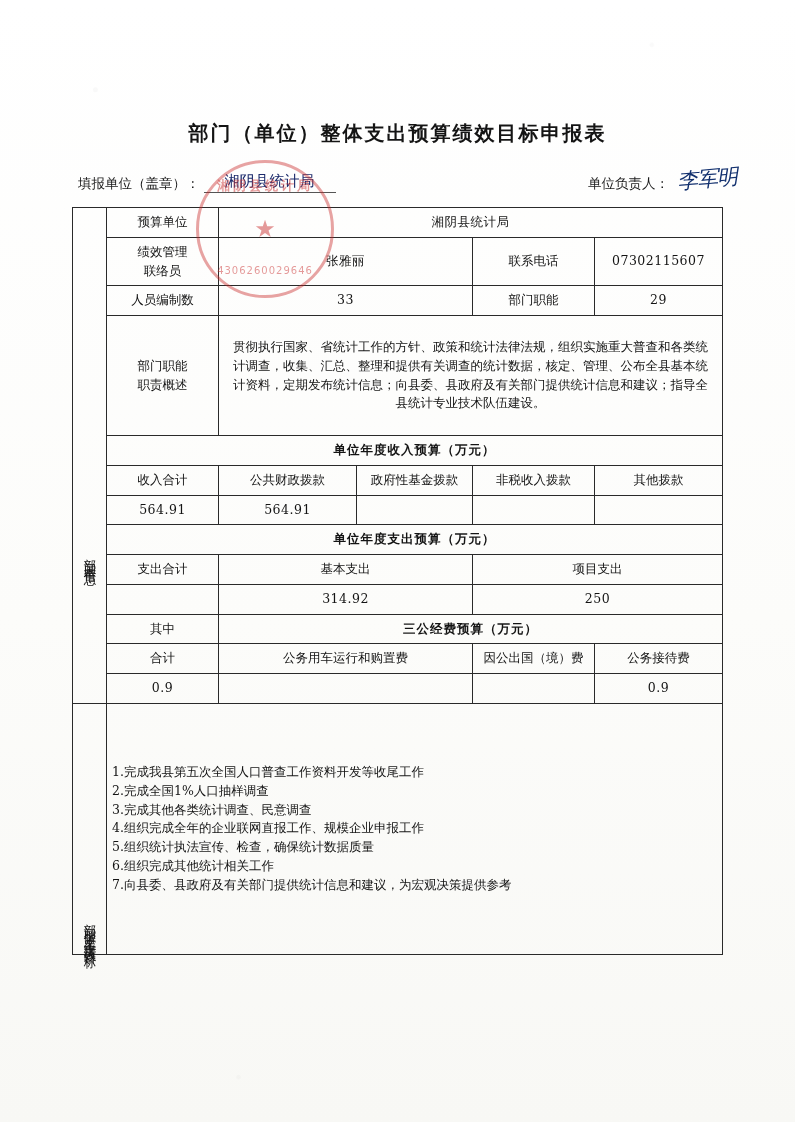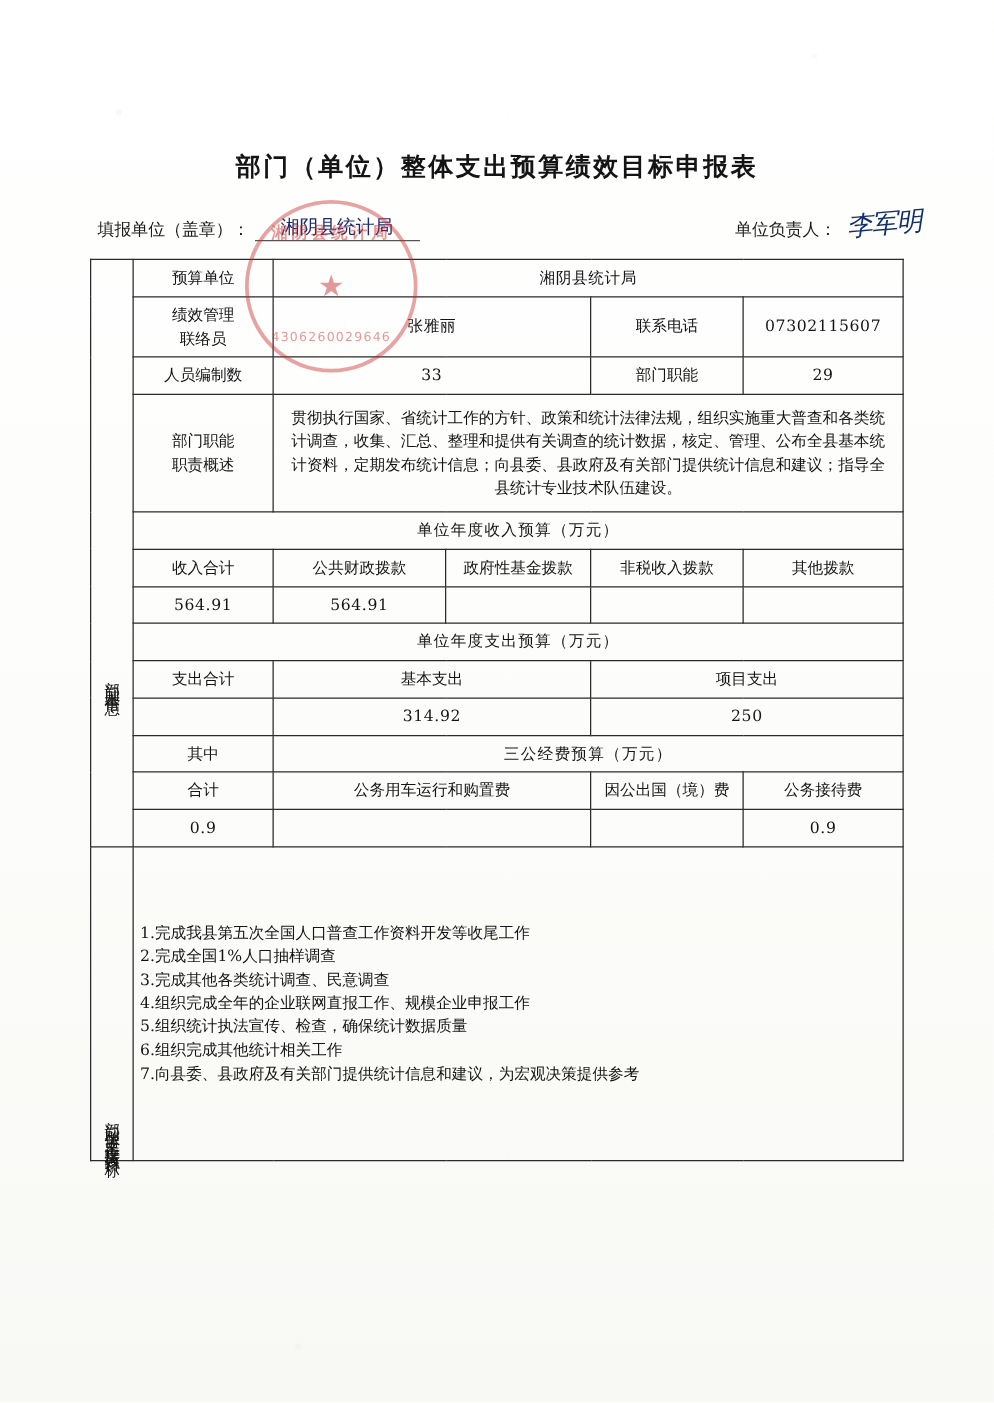--- a/index.html
+++ b/index.html
@@ -128,25 +128,25 @@
   .hand {
     color: #12306e;
     font-family: "DejaVu Serif", "Liberation Serif", serif;
     font-size: 16px;
     letter-spacing: 0.5px;
   }
   .duty {
     text-align: center;
     text-align-last: center;
     line-height: 1.85;
-    padding: 9px 14px !important;
+    padding: 22px 14px !important;
     font-size: 12.5px;
   }
   .section-head {
-    font-weight: normal;
+    font-weight: bold;
     letter-spacing: 1px;
     font-size: 13px;
   }
   .goals {
     text-align: left !important;
     padding: 12px 5px !important;
     line-height: 2.0;
     font-size: 12.5px;
     height: 190px;
     vertical-align: top;

